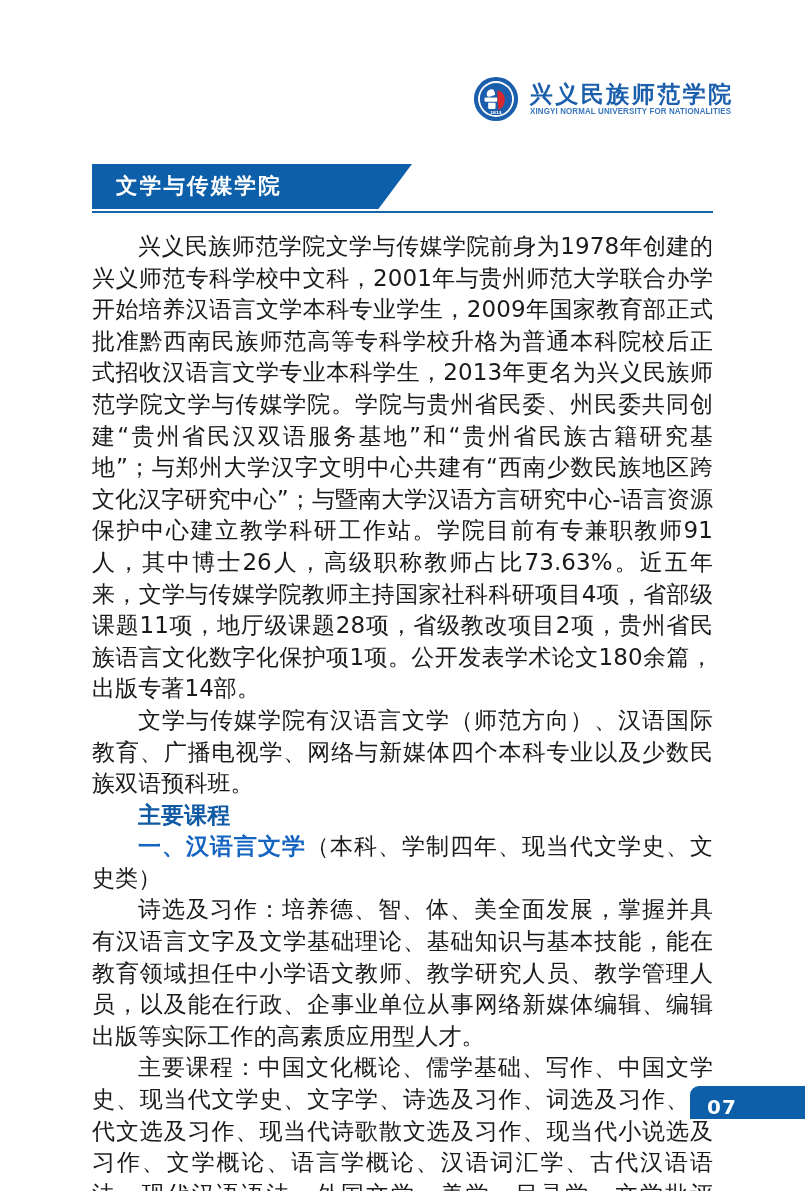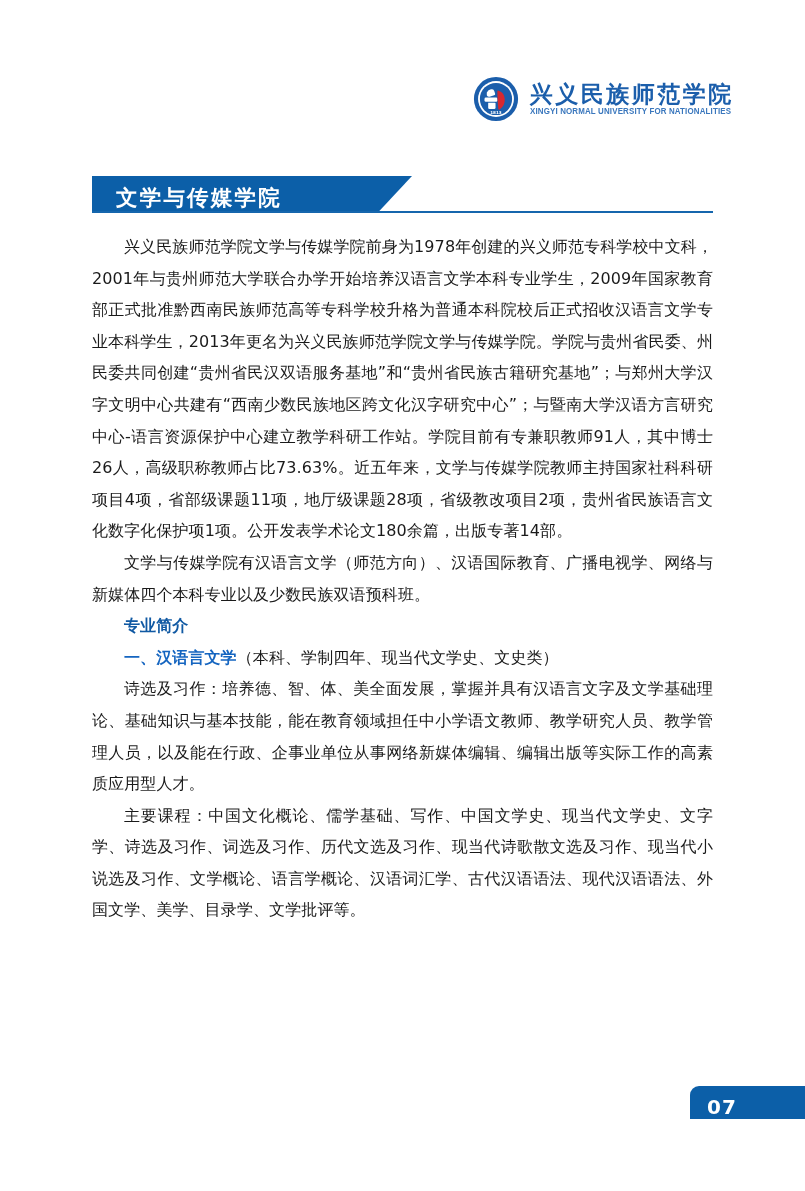--- a/index.html
+++ b/index.html
@@ -60,23 +60,23 @@
     line-height: 1;
     white-space: nowrap;
     transform: scaleX(0.97);
     transform-origin: left center;
   }
 
   
   .banner-wrap {
     position: absolute;
     left: 92px;
-    top: 176px;
+    top: 164px;
     width: 320px;
-    height: 36px;
+    height: 45px;
   }
   .banner-shape {
     position: absolute;
     inset: 0;
     background: #0c5fa8;
     clip-path: polygon(0 0, 100% 0, 89.5% 100%, 0 100%);
   }
   .banner-text {
     position: absolute;
     left: 24px;
@@ -102,21 +102,21 @@
 
   
   .content {
     position: absolute;
     left: 92px;
     top: 231px;
     width: 621px;
   }
   p.para {
     margin: 0;
-    font-size: 16px;
+    font-size: 23px;
     line-height: 31.6px;
     color: #1a1a1a;
     text-align: justify;
     text-justify: inter-character;
     text-indent: 2em;
     letter-spacing: 0.1px;
   }
 
   .heading-blue {
     color: #1565c0;
@@ -175,21 +175,21 @@
   </div>
   <div class="rule"></div>
 
   <div class="content">
 
     <p class="para">兴义民族师范学院文学与传媒学院前身为1978年创建的兴义师范专科学校中文科，2001年与贵州师范大学联合办学开始培养汉语言文学本科专业学生，2009年国家教育部正式批准黔西南民族师范高等专科学校升格为普通本科院校后正式招收汉语言文学专业本科学生，2013年更名为兴义民族师范学院文学与传媒学院。学院与贵州省民委、州民委共同创建“贵州省民汉双语服务基地”和“贵州省民族古籍研究基地”；与郑州大学汉字文明中心共建有“西南少数民族地区跨文化汉字研究中心”；与暨南大学汉语方言研究中心-语言资源保护中心建立教学科研工作站。学院目前有专兼职教师91人，其中博士26人，高级职称教师占比73.63%。近五年来，文学与传媒学院教师主持国家社科科研项目4项，省部级课题11项，地厅级课题28项，省级教改项目2项，贵州省民族语言文化数字化保护项1项。公开发表学术论文180余篇，出版专著14部。</p>
 
     <p class="para">文学与传媒学院有汉语言文学（师范方向）、汉语国际教育、广播电视学、网络与新媒体四个本科专业以及少数民族双语预科班。</p>
 
 
-    <p class="para"><span class="heading-blue-dark">专业简介</span></p>
+    <p class="para"><span class="heading-blue-dark">主要课程</span></p>
 
     <p class="para"><span class="heading-blue">一、</span><span class="heading-blue">汉语言文学</span><span>（本科、学制四年、现当代文学史、文史类）</span></p>
 
     <p class="para"><span>诗选及习作：</span><span>培养德、智、体、美全面发展，掌握并具有汉语言文字及文学基础理论、基础知识与基本技能，能在教育领域担任中小学语文教师、教学研究人员、教学管理人员，以及能在行政、企事业单位从事网络新媒体编辑、编辑出版等实际工作的高素质应用型人才。</span></p>
 
     <p class="para"><span>主要课程：</span><span>中国文化概论、儒学基础、写作、中国文学史、现当代文学史、文字学、诗选及习作、词选及习作、历代文选及习作、现当代诗歌散文选及习作、现当代小说选及习作、文学概论、语言学概论、汉语词汇学、古代汉语语法、现代汉语语法、外国文学、美学、目录学、文学批评等。</span></p>
 
   </div>
 
   <div class="page-badge">

